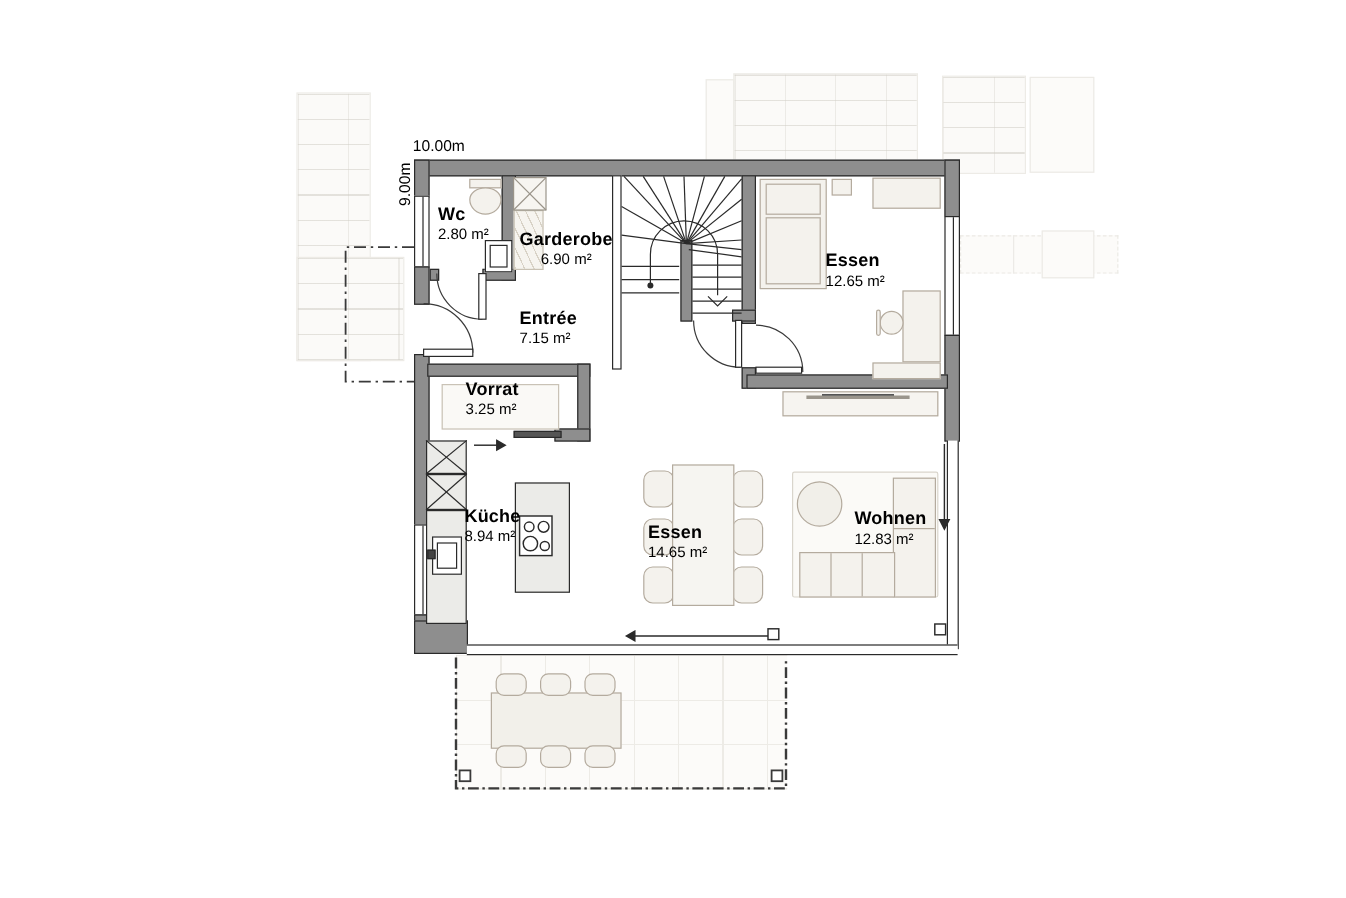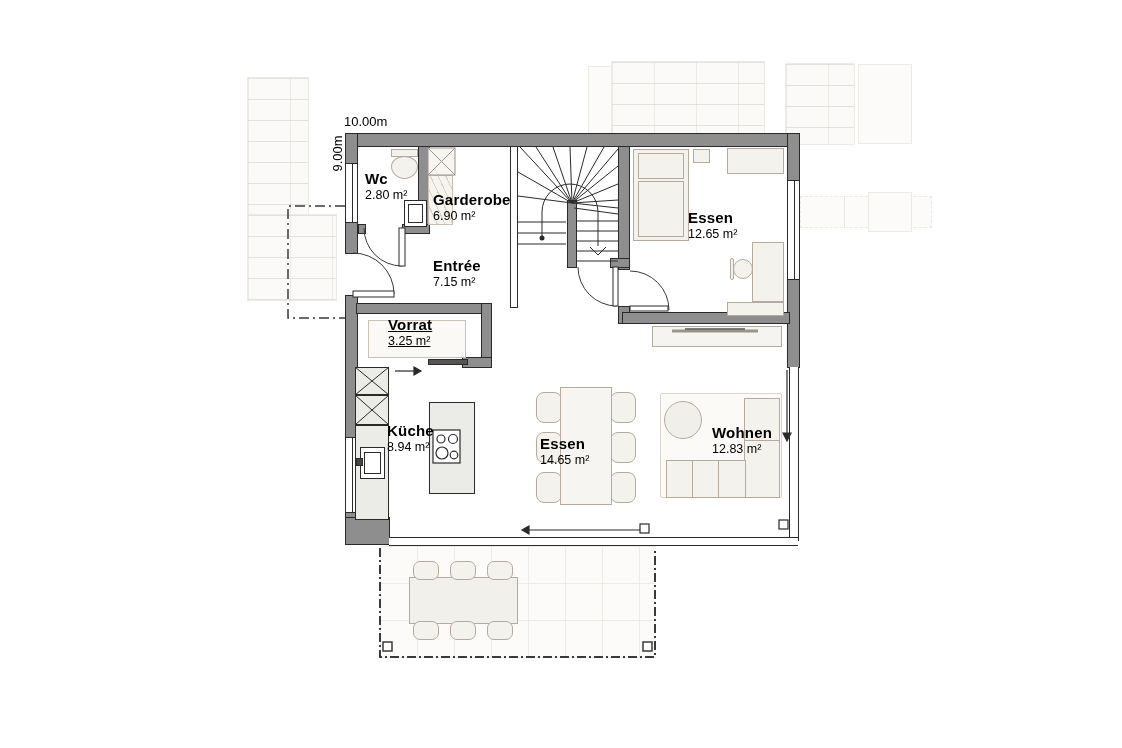--- a/index.html
+++ b/index.html
@@ -233,33 +233,33 @@
     </g>
   </svg>
 
   <div class="dim-label" style="left:344px;top:114px;">10.00m</div>
   <div class="dim-label" style="left:312px;top:146px;width:50px;text-align:center;transform:rotate(-90deg);">9.00m</div>
 
   <div class="room-label" style="left:365px;top:171px;">
     <div class="room-name">Wc</div>
     <div class="room-area">2.80 m²</div>
   </div>
-  <div class="room-label" style="left:433px;top:192px;">
+  <div class="room-label" style="left:433px;top:192px;text-align:center;">
     <div class="room-name">Garderobe</div>
     <div class="room-area">6.90 m²</div>
   </div>
   <div class="room-label" style="left:433px;top:258px;">
     <div class="room-name">Entrée</div>
     <div class="room-area">7.15 m²</div>
   </div>
   <div class="room-label" style="left:688px;top:210px;">
     <div class="room-name">Essen</div>
     <div class="room-area">12.65 m²</div>
   </div>
-  <div class="room-label" style="left:388px;top:317px;text-decoration:underline;">
+  <div class="room-label" style="left:388px;top:317px;">
     <div class="room-name">Vorrat</div>
     <div class="room-area">3.25 m²</div>
   </div>
   <div class="room-label" style="left:387px;top:423px;">
     <div class="room-name">Küche</div>
     <div class="room-area">8.94 m²</div>
   </div>
   <div class="room-label" style="left:540px;top:436px;">
     <div class="room-name">Essen</div>
     <div class="room-area">14.65 m²</div>

